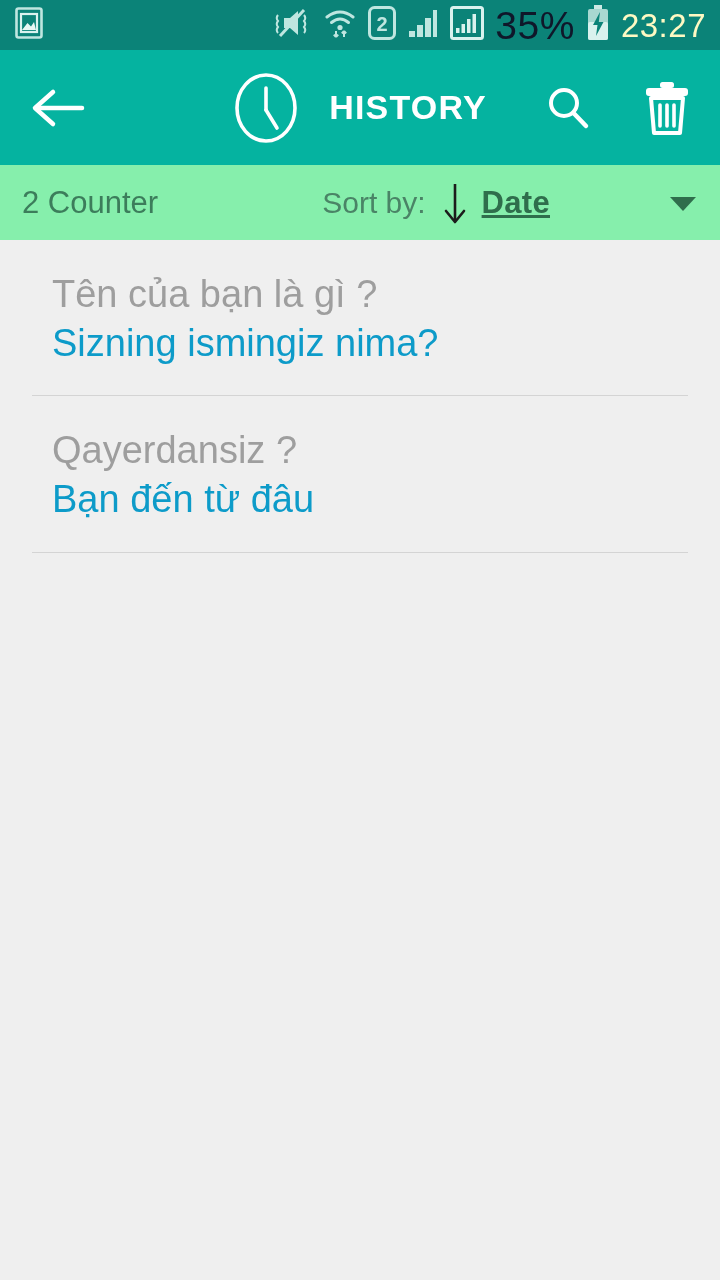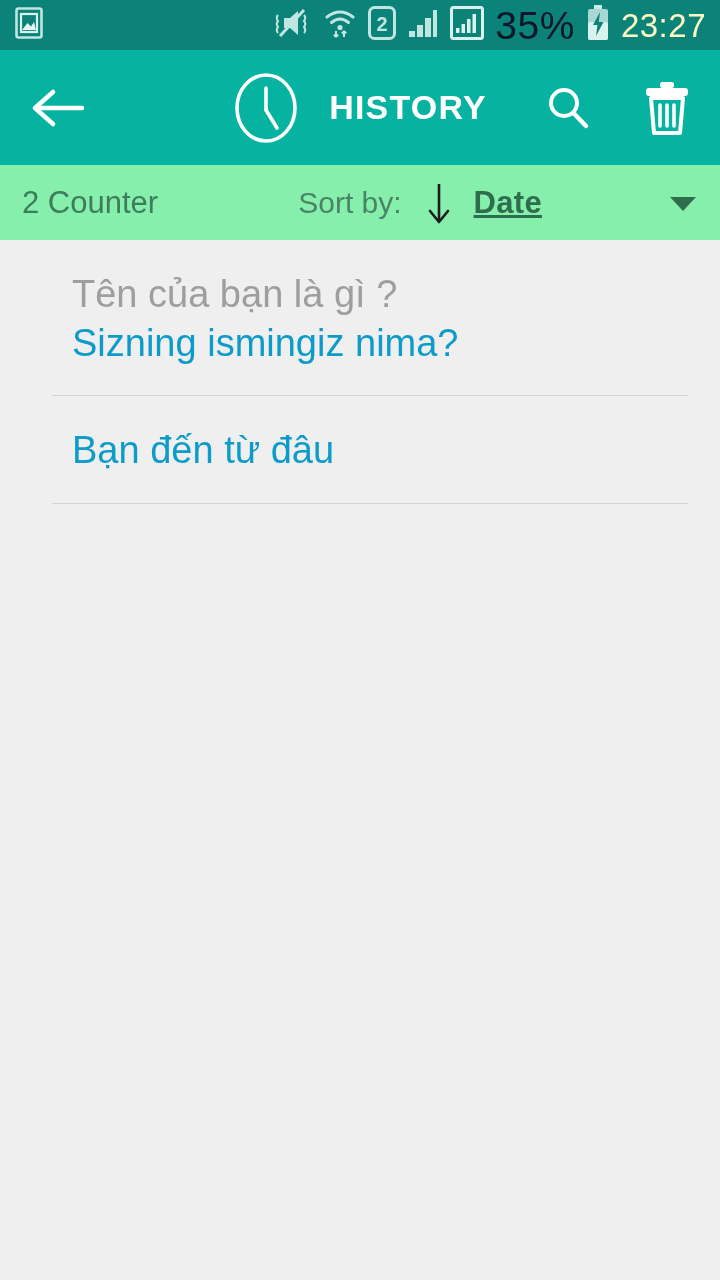--- a/index.html
+++ b/index.html
@@ -47,31 +47,31 @@
   
   .sort-bar{
     height:75px; background:#86efac;
     display:flex; align-items:center; padding:0 22px;
     flex:0 0 75px;
   }
   .counter{
     color:#3c7d5b; font-size:31px; font-family:"Liberation Sans", sans-serif;
   }
   .sort-group{
-    margin-left:auto; display:flex; align-items:center; gap:8px;
+    margin-left:auto; display:flex; align-items:center; gap:0;
   }
   .sort-label{ color:#4a8466; font-size:30px; }
   .sort-arrow{ margin:0 14px 0 16px; display:flex; align-items:center; }
   .sort-value{
     color:#2f6e4c; font-size:31px; font-weight:bold; letter-spacing:.3px;text-decoration:underline;
   }
   .sort-caret{ margin-left:118px; display:flex; align-items:center; }
 
   
-  .list{ flex:1 1 auto; background:#efefef; overflow:hidden;padding-left:20px; }
+  .list{ flex:1 1 auto; background:#efefef; overflow:hidden; }
   .list-item{ padding:30px 32px 0 52px; }
   .item-source{
     color:#9e9e9e; font-size:38px; line-height:1.28;
     font-family:"Liberation Sans", sans-serif; font-weight:normal;
   }
   .item-target{
     color:#0d9bc9; font-size:38px; line-height:1.28; 
     font-family:"Liberation Sans", sans-serif; font-weight:normal;
   }
   .divider{
@@ -214,19 +214,20 @@
 
   <div class="list">
 
     <div class="list-item">
       <div class="item-source">Tên của bạn là gì ?</div>
       <div class="item-target">Sizning ismingiz nima?</div>
     </div>
     <div class="divider"></div>
 
     <div class="list-item">
+      <div class="item-source">Qayerdansiz ?</div>
       <div class="item-target">Bạn đến từ đâu</div>
     </div>
     <div class="divider"></div>
 
   </div>
 
 </div>
 
 </body></html>

